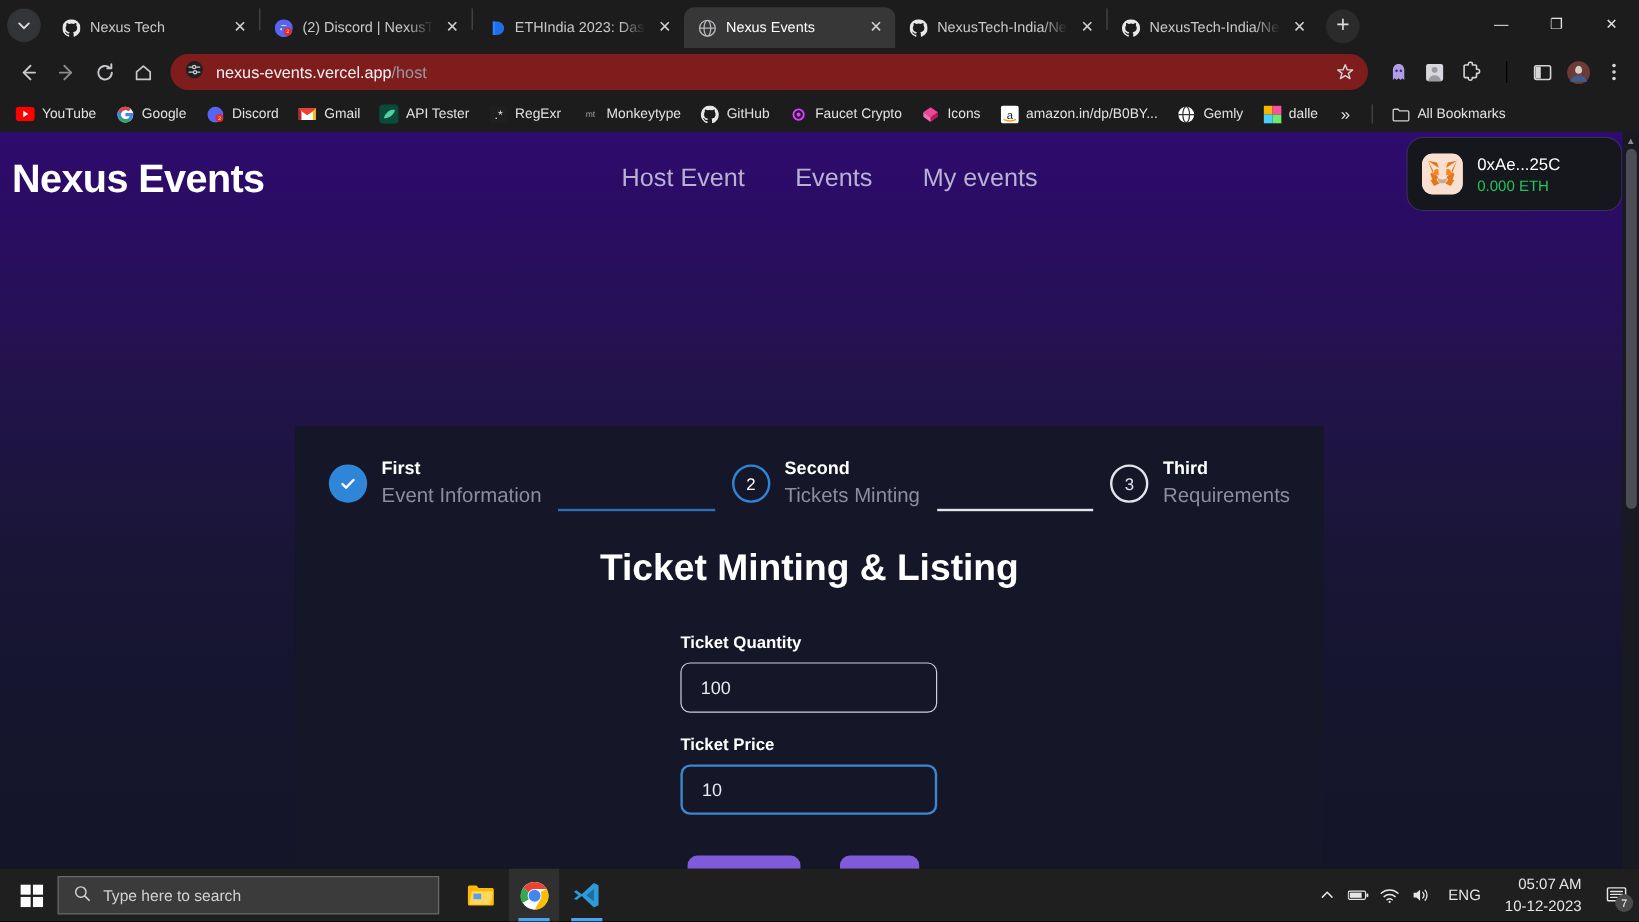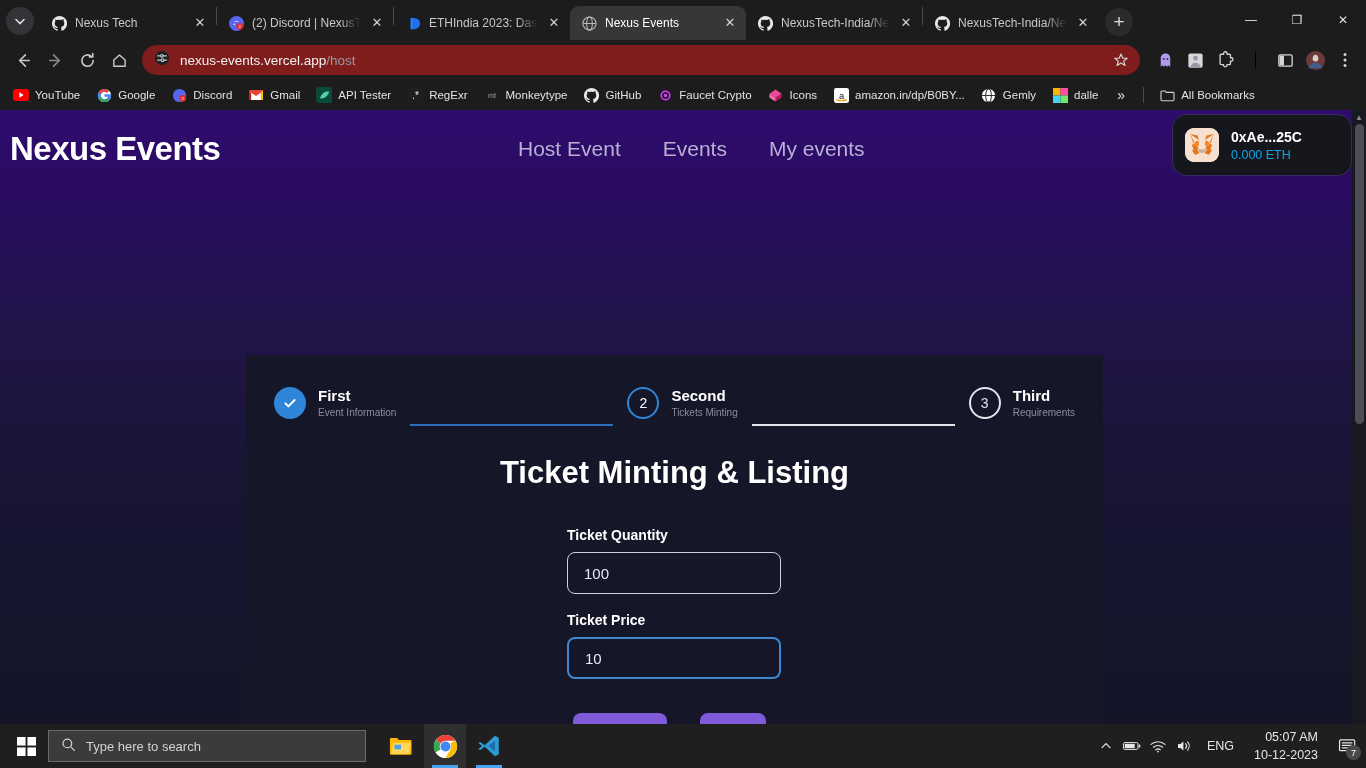--- a/index.html
+++ b/index.html
@@ -73,36 +73,36 @@
   .brand { font-size: 33px; font-weight: bold; color: #fff; letter-spacing: -0.5px; }
   .nav { position: absolute; left: 518px; display: flex; gap: 42px; }
   .nav a { color: #b9b1d2; font-size: 21px; text-decoration: none; }
 
   .wallet {
     position: absolute; right: 14px; top: 4px;
     background: #16171d; border: 1px solid #3a2a5e; border-radius: 14px;
     width: 180px; height: 62px; display: flex; align-items: center; gap: 12px; padding: 0 12px;
   }
   .wallet .fox { width: 34px; height: 34px; border-radius: 9px; overflow: hidden; flex: 0 0 34px; background:#f6dcc8; }
-  .wallet .waddr { color: #fff; font-size: 14px; font-weight: bold; }
-  .wallet .wbal { color: #0ea5e9; font-size: 12.5px; margin-top: 3px; }
+  .wallet .waddr { color: #fff; font-size: 14px; font-weight: normal; }
+  .wallet .wbal { color: #22c55e; font-size: 12.5px; margin-top: 3px; }
 
   
   .card {
     position: absolute; left: 246px; top: 245px; width: 857px; height: 417px;
     background: #151628;
   }
   .stepper { display: flex; align-items: center; padding: 25px 28px 0 28px; }
   .step { display: flex; align-items: center; gap: 12px; }
   .circ { width: 32px; height: 32px; border-radius: 50%; display: flex; align-items: center; justify-content: center; flex: 0 0 32px; font-size: 14px; }
   .circ.done { background: #2f86d8; color: #fff; }
   .circ.curr { border: 2px solid #2f86d8; color: #fff; }
   .circ.todo { border: 2px solid #e4e4ec; color: #e4e4ec; }
   .step .stitle { color: #fff; font-size: 15px; font-weight: bold; line-height: 1.35; }
-  .step .ssub { color: #8d8d9c; font-size: 10px; line-height: 1.35; }
+  .step .ssub { color: #8d8d9c; font-size: 17px; line-height: 1.35; }
   .connector { flex: 1 1 auto; height: 2px; margin: 0 14px; align-self: flex-start; margin-top: 44px; }
   .connector.blue { background: #2f6fba; }
   .connector.gray { background: #e4e4ec; }
 
   .card-title { text-align: center; color: #fff; font-size: 31px; font-weight: bold; margin-top: 29px; }
 
   .form { width: 214px; margin: 36px 0 0 321px; }
   .flabel { color: #ffffff; font-size: 14px; font-weight: bold; margin-bottom: 9px; }
   .finput {
     width: 214px; height: 42px; border-radius: 8px; background: transparent;

